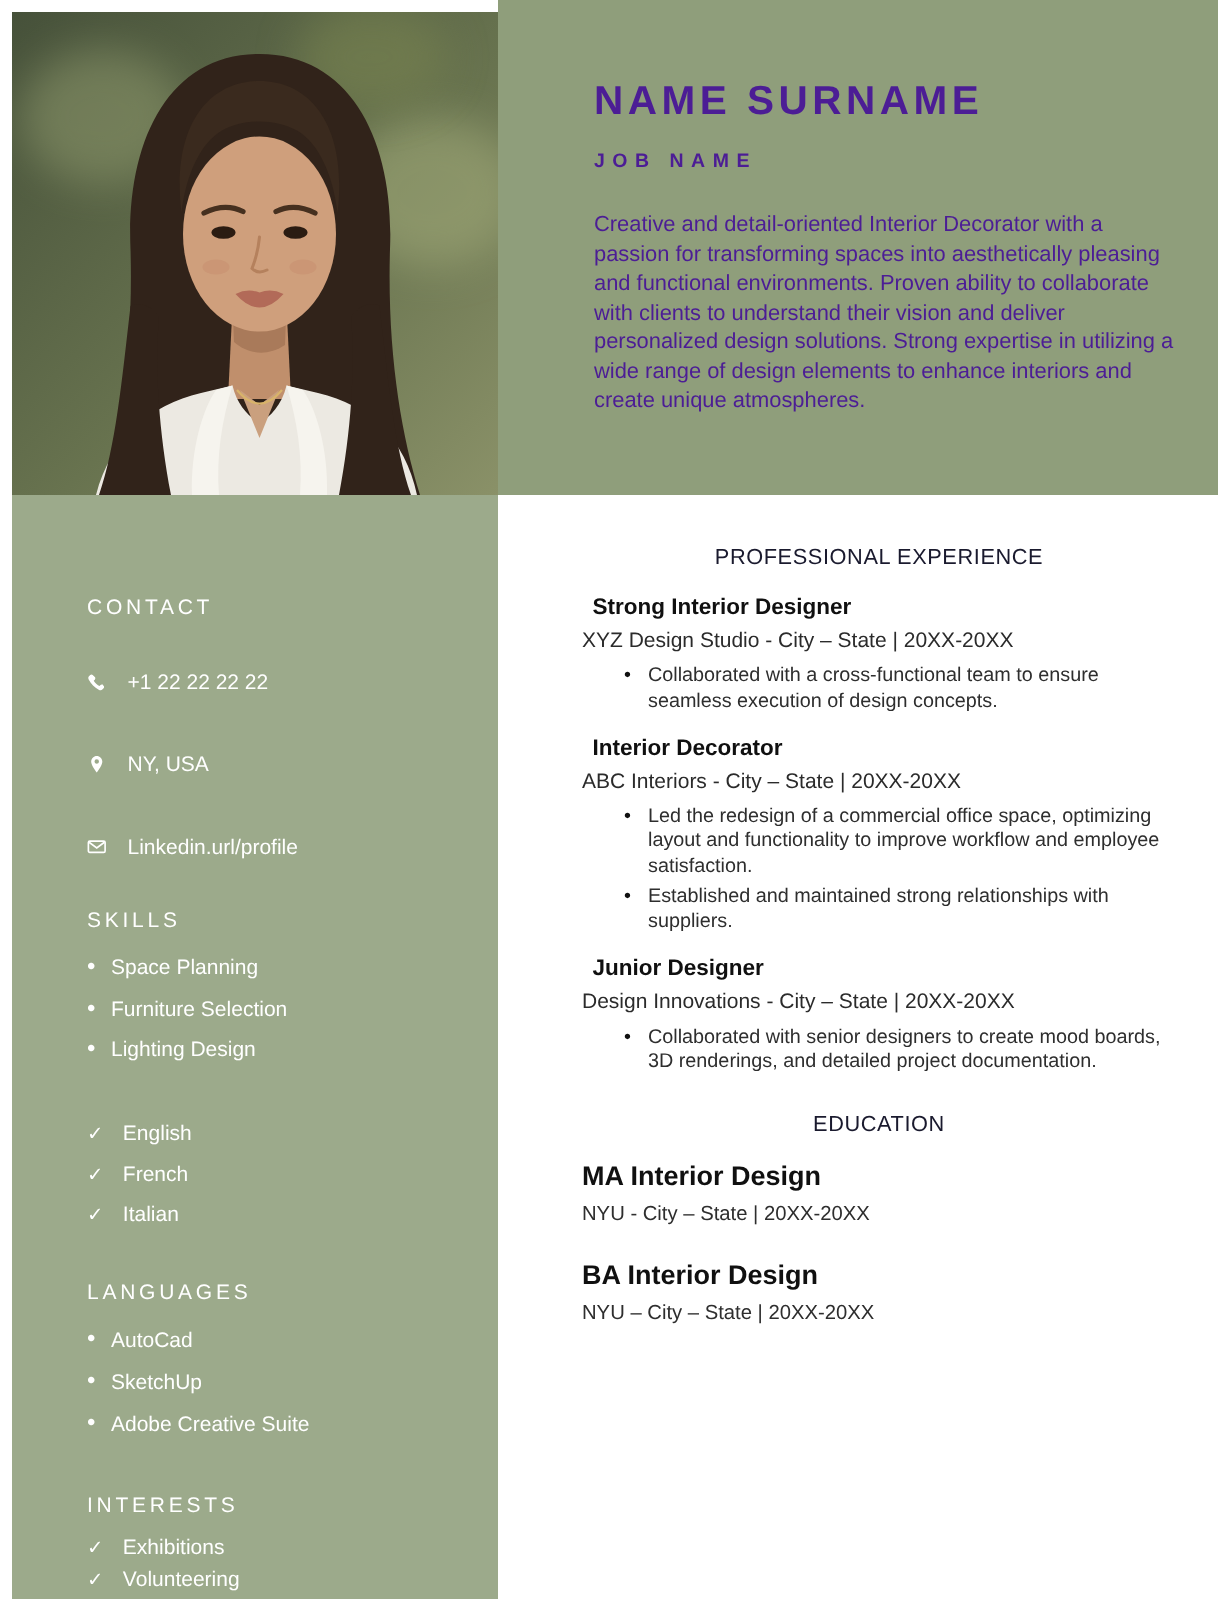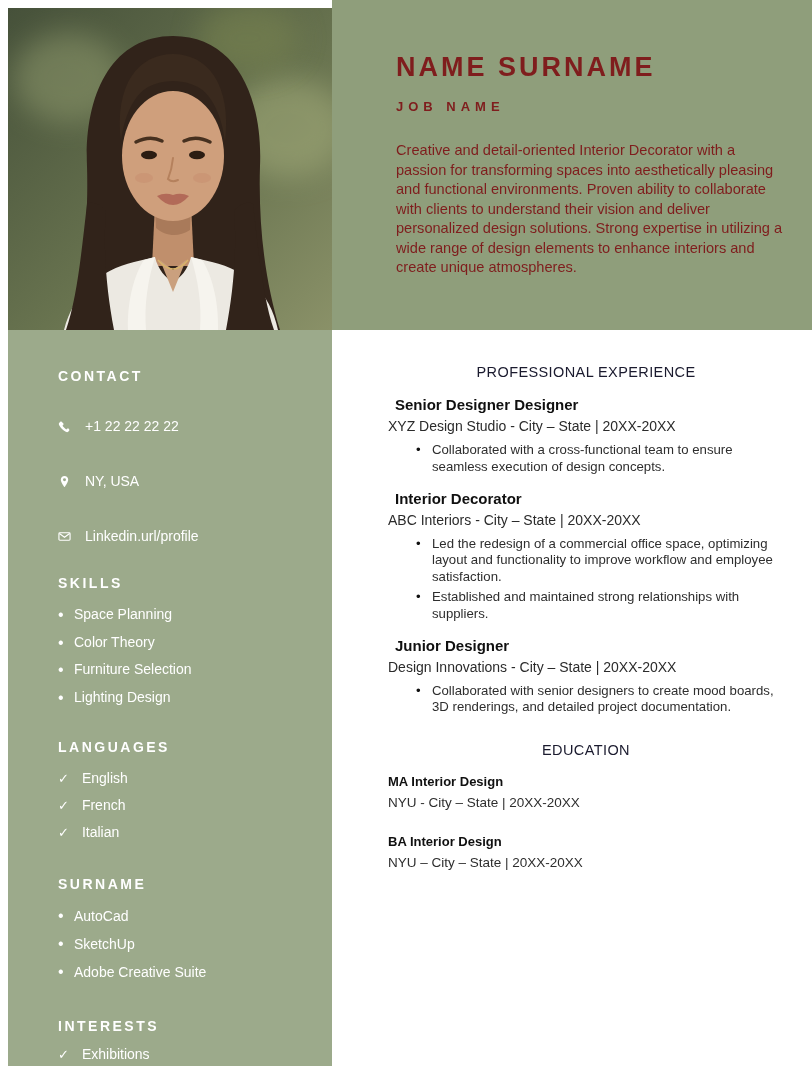--- a/index.html
+++ b/index.html
@@ -12,29 +12,29 @@
   html,body{background:#ffffff;}
   body{font-family:"Liberation Sans", sans-serif;}
   .page{position:relative;width:812px;height:1078px;background:#ffffff;overflow:hidden;}
 
   
   .photo{position:absolute;left:8px;top:8px;width:324px;height:322px;overflow:hidden;}
   .photo svg{display:block;width:100%;height:100%;}
 
   
   .header{position:absolute;left:332px;top:0;width:480px;height:330px;
-          background:var(--header-green);color:#7f1d1d;padding:52px 26px 0 64px;}
+          background:var(--header-green);color:#4c1d95;padding:52px 26px 0 64px;}
   .name{font-size:27px;font-weight:bold;letter-spacing:3px;}
   .job-title{margin-top:16px;font-size:13px;font-weight:bold;letter-spacing:5px;}
   .summary{margin-top:27px;font-size:14.6px;line-height:19.5px;}
 
   
   .sidebar{position:absolute;left:8px;top:330px;width:324px;height:736px;
            background:var(--sidebar-green);color:#fff;padding:38px 24px 0 50px;font-size:14px;}
-  .side-heading{font-size:14px;font-weight:bold;letter-spacing:2.5px;}
+  .side-heading{font-size:14px;font-weight:normal;letter-spacing:2.5px;margin-top:28px;}
   .contact-list{margin-top:14px;list-style:none;}
   .contact-item{display:flex;align-items:center;gap:13px;min-height:26px;margin-top:29px;}
   .cicon{width:14px;height:14px;flex:0 0 14px;display:flex;align-items:center;}
   .cicon svg{width:13px;height:13px;display:block;}
   .side-section{margin-top:0;}
   .mt-skills{margin-top:26px;}
   .mt-langs{margin-top:28px;}
   .mt-soft{margin-top:30px;}
   .mt-int{margin-top:32px;}
   .side-list{margin-top:10px;list-style:none;}
@@ -52,21 +52,21 @@
   .job{margin-top:16px;}
   .job + .job{margin-top:14px;}
   .job-name{font-size:15px;font-weight:bold;color:#101010;margin-left:7px;}
   .job-company{margin-top:5px;font-size:14px;color:#2b2b2b;}
   .job-bullets{margin-top:8px;list-style:none;}
   .job-bullets li{position:relative;padding-left:44px;font-size:13.2px;line-height:16.8px;margin-bottom:3px;}
   .job-bullets li::before{content:"\2022";position:absolute;left:28px;color:#101010;}
   .edu-heading{margin-top:26px;}
   .degree{margin-top:16px;}
   .degree + .degree{margin-top:24px;}
-  .degree-title{font-size:13px;font-weight:bold;color:#101010;}
+  .degree-title{font-size:18px;font-weight:bold;color:#101010;}
   .degree-school{margin-top:6px;font-size:13.5px;}
 </style>
 </head>
 <body>
 
 <div class="page">
 
   <div class="photo">
     <svg viewBox="0 0 324 322" preserveAspectRatio="xMidYMid slice">
       <defs>
@@ -149,46 +149,44 @@
           </span>
           <span>Linkedin.url/profile</span>
         </li>
       </ul>
     </section>
 
     <section class="side-section mt-skills">
       <div class="side-heading">SKILLS</div>
       <ul class="side-list dot-list">
         <li>Space Planning</li>
-        <li>Color Theory</li>
         <li>Furniture Selection</li>
         <li>Lighting Design</li>
       </ul>
     </section>
 
     <section class="side-section mt-langs">
+      <ul class="side-list check-list">
+        <li>
+            <span class="check">✓</span>
+            <span>English</span>
+          </li>
+        <li>
+            <span class="check">✓</span>
+            <span>French</span>
+          </li>
+        <li>
+            <span class="check">✓</span>
+            <span>Italian</span>
+          </li>
+      </ul>
+    </section>
+
+    <section class="side-section mt-soft">
       <div class="side-heading">LANGUAGES</div>
-      <ul class="side-list check-list">
-        <li>
-            <span class="check">✓</span>
-            <span>English</span>
-          </li>
-        <li>
-            <span class="check">✓</span>
-            <span>French</span>
-          </li>
-        <li>
-            <span class="check">✓</span>
-            <span>Italian</span>
-          </li>
-      </ul>
-    </section>
-
-    <section class="side-section mt-soft">
-      <div class="side-heading">SURNAME</div>
       <ul class="side-list dot-list soft-list">
         <li>AutoCad</li>
         <li>SketchUp</li>
         <li>Adobe Creative Suite</li>
       </ul>
     </section>
 
     <section class="side-section mt-int">
       <div class="side-heading">INTERESTS</div>
       <ul class="side-list check-list int-list">
@@ -207,21 +205,21 @@
       </ul>
     </section>
 
   </aside>
 
   <main class="main">
 
     <h2 class="main-heading">PROFESSIONAL EXPERIENCE</h2>
 
     <section class="job">
-      <div class="job-name">Senior Designer Designer</div>
+      <div class="job-name">Strong Interior Designer</div>
       <div class="job-company">XYZ Design Studio - City – State | 20XX-20XX</div>
       <ul class="job-bullets">
         <li>Collaborated with a cross-functional team to ensure seamless execution of design concepts.</li>
       </ul>
     </section>
 
     <section class="job">
       <div class="job-name">Interior Decorator</div>
       <div class="job-company">ABC Interiors - City – State | 20XX-20XX</div>
       <ul class="job-bullets">

